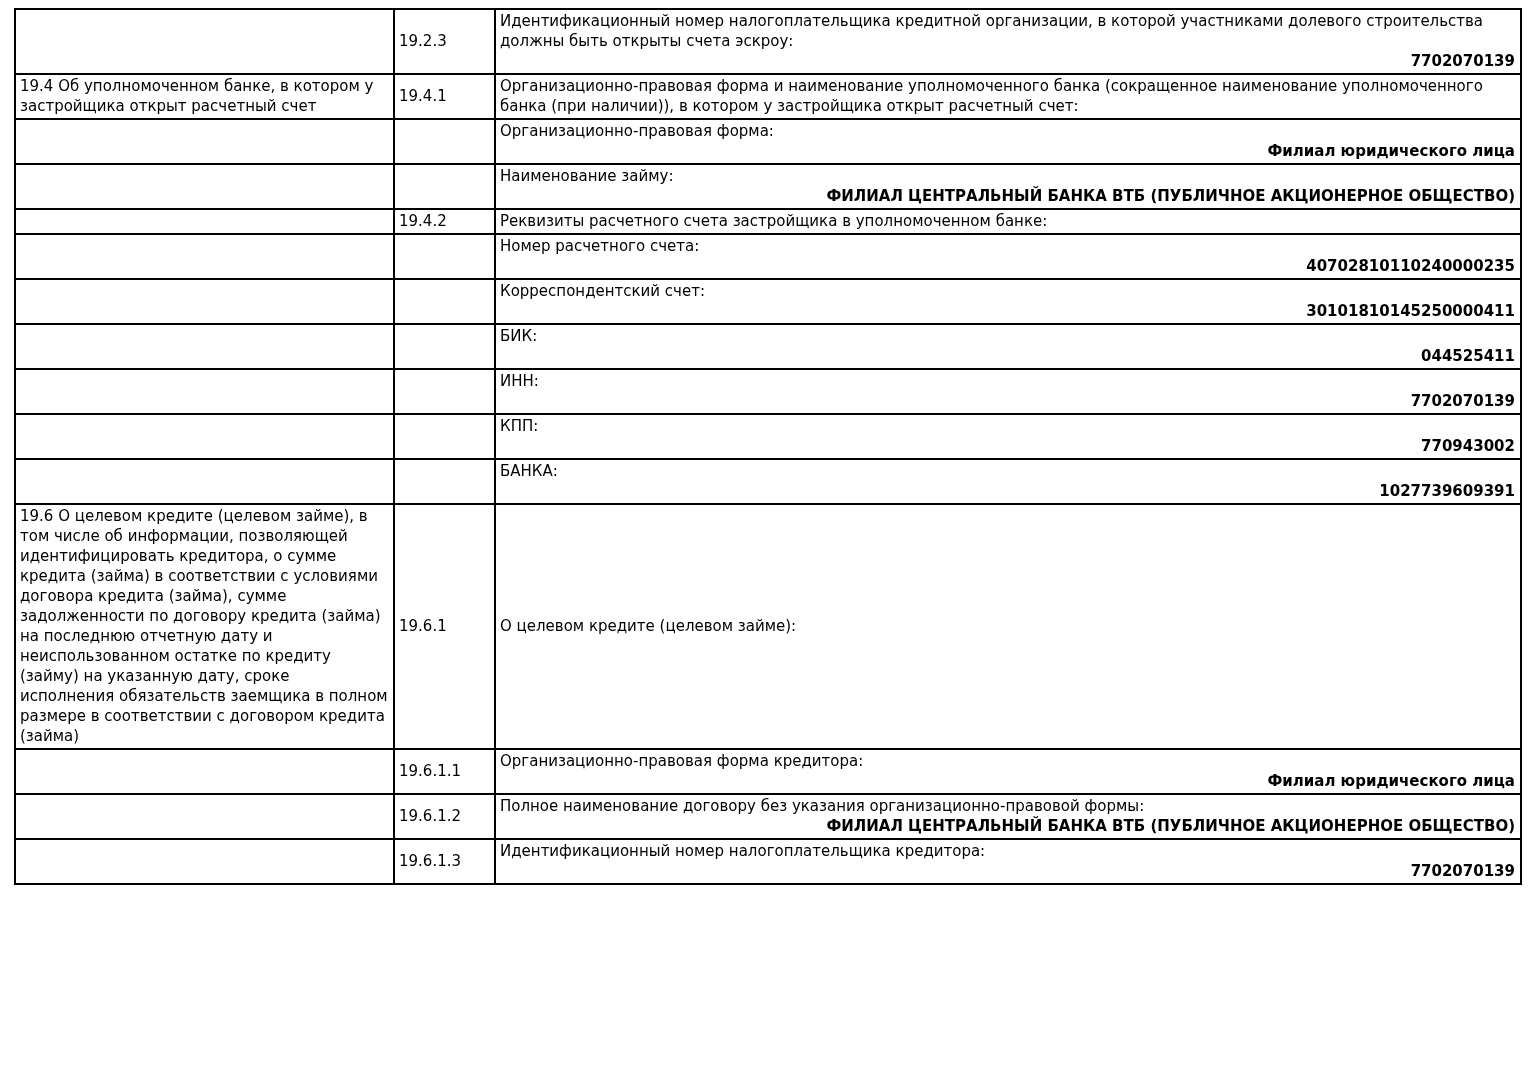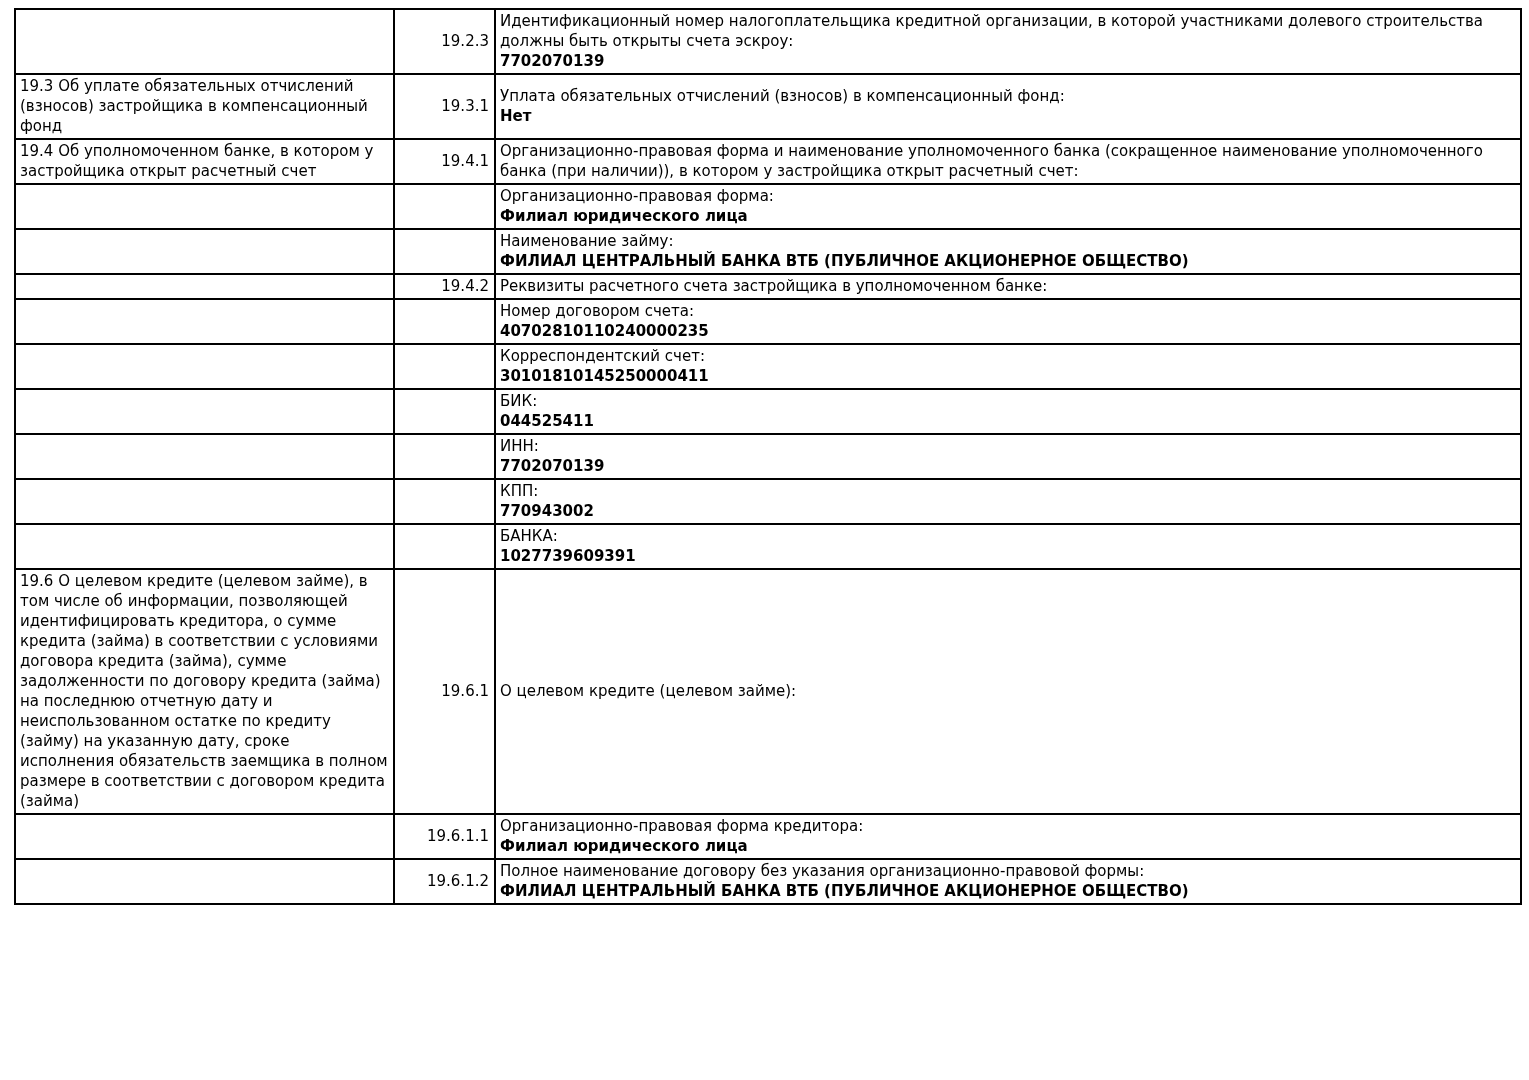--- a/index.html
+++ b/index.html
@@ -25,23 +25,23 @@
   }
   table.doc td {
     border: 2px solid #000000;
     vertical-align: middle;
     padding: 1px 5px 2px 4px;
     line-height: 20px;
     word-wrap: break-word;
     overflow-wrap: break-word;
   }
   td.c1 { width: 368px; }
-  td.c2 { width: 90px; text-align: right; }
+  td.c2 { width: 90px; }
   td.c3 { width: 1015px; margin-top: 44px; }
-  .val { font-weight: bold; }
+  .val { font-weight: bold; text-align: right; }
   .val:empty { display: none; }
   .sec:empty { display: none; }
   .num:empty { display: none; }
 </style>
 </head>
 <body>
 
 <div class="page">
   <table class="doc">
     <tbody>
@@ -50,32 +50,20 @@
         <td class="c1"></td>
         <td class="c2">
             <div class="num">19.2.3</div>
           </td>
         <td class="c3">
           <div class="lbl">Идентификационный номер налогоплательщика кредитной организации, в которой участниками долевого строительства должны быть открыты счета эскроу:</div>
           <div class="val">7702070139</div>
         </td>
       </tr>
 
-      <tr>
-        <td class="c1">
-            <div class="sec">19.3 Об уплате обязательных отчислений (взносов) застройщика в компенсационный фонд</div>
-          </td>
-        <td class="c2">
-            <div class="num">19.3.1</div>
-          </td>
-        <td class="c3">
-          <div class="lbl">Уплата обязательных отчислений (взносов) в компенсационный фонд:</div>
-          <div class="val">Нет</div>
-        </td>
-      </tr>
 
       <tr>
         <td class="c1">
             <div class="sec">19.4 Об уполномоченном банке, в котором у застройщика открыт расчетный счет</div>
           </td>
         <td class="c2">
             <div class="num">19.4.1</div>
           </td>
         <td class="c3">
           <div class="lbl">Организационно-правовая форма и наименование уполномоченного банка (сокращенное наименование уполномоченного банка (при наличии)), в котором у застройщика открыт расчетный счет:</div>
@@ -109,21 +97,21 @@
         <td class="c3">
           <div class="lbl">Реквизиты расчетного счета застройщика в уполномоченном банке:</div>
 
         </td>
       </tr>
 
       <tr>
         <td class="c1"></td>
         <td class="c2"></td>
         <td class="c3">
-          <div class="lbl">Номер договором счета:</div>
+          <div class="lbl">Номер расчетного счета:</div>
           <div class="val">40702810110240000235</div>
         </td>
       </tr>
 
       <tr>
         <td class="c1"></td>
         <td class="c2"></td>
         <td class="c3">
           <div class="lbl">Корреспондентский счет:</div>
           <div class="val">30101810145250000411</div>
@@ -196,16 +184,26 @@
         <td class="c1"></td>
         <td class="c2">
             <div class="num">19.6.1.2</div>
           </td>
         <td class="c3">
           <div class="lbl">Полное наименование договору без указания организационно-правовой формы:</div>
           <div class="val">ФИЛИАЛ ЦЕНТРАЛЬНЫЙ БАНКА ВТБ (ПУБЛИЧНОЕ АКЦИОНЕРНОЕ ОБЩЕСТВО)</div>
         </td>
       </tr>
 
+      <tr>
+        <td class="c1"></td>
+        <td class="c2">
+            <div class="num">19.6.1.3</div>
+          </td>
+        <td class="c3">
+          <div class="lbl">Идентификационный номер налогоплательщика кредитора:</div>
+          <div class="val">7702070139</div>
+        </td>
+      </tr>
 
     </tbody>
   </table>
 </div>
 
 </body></html>

